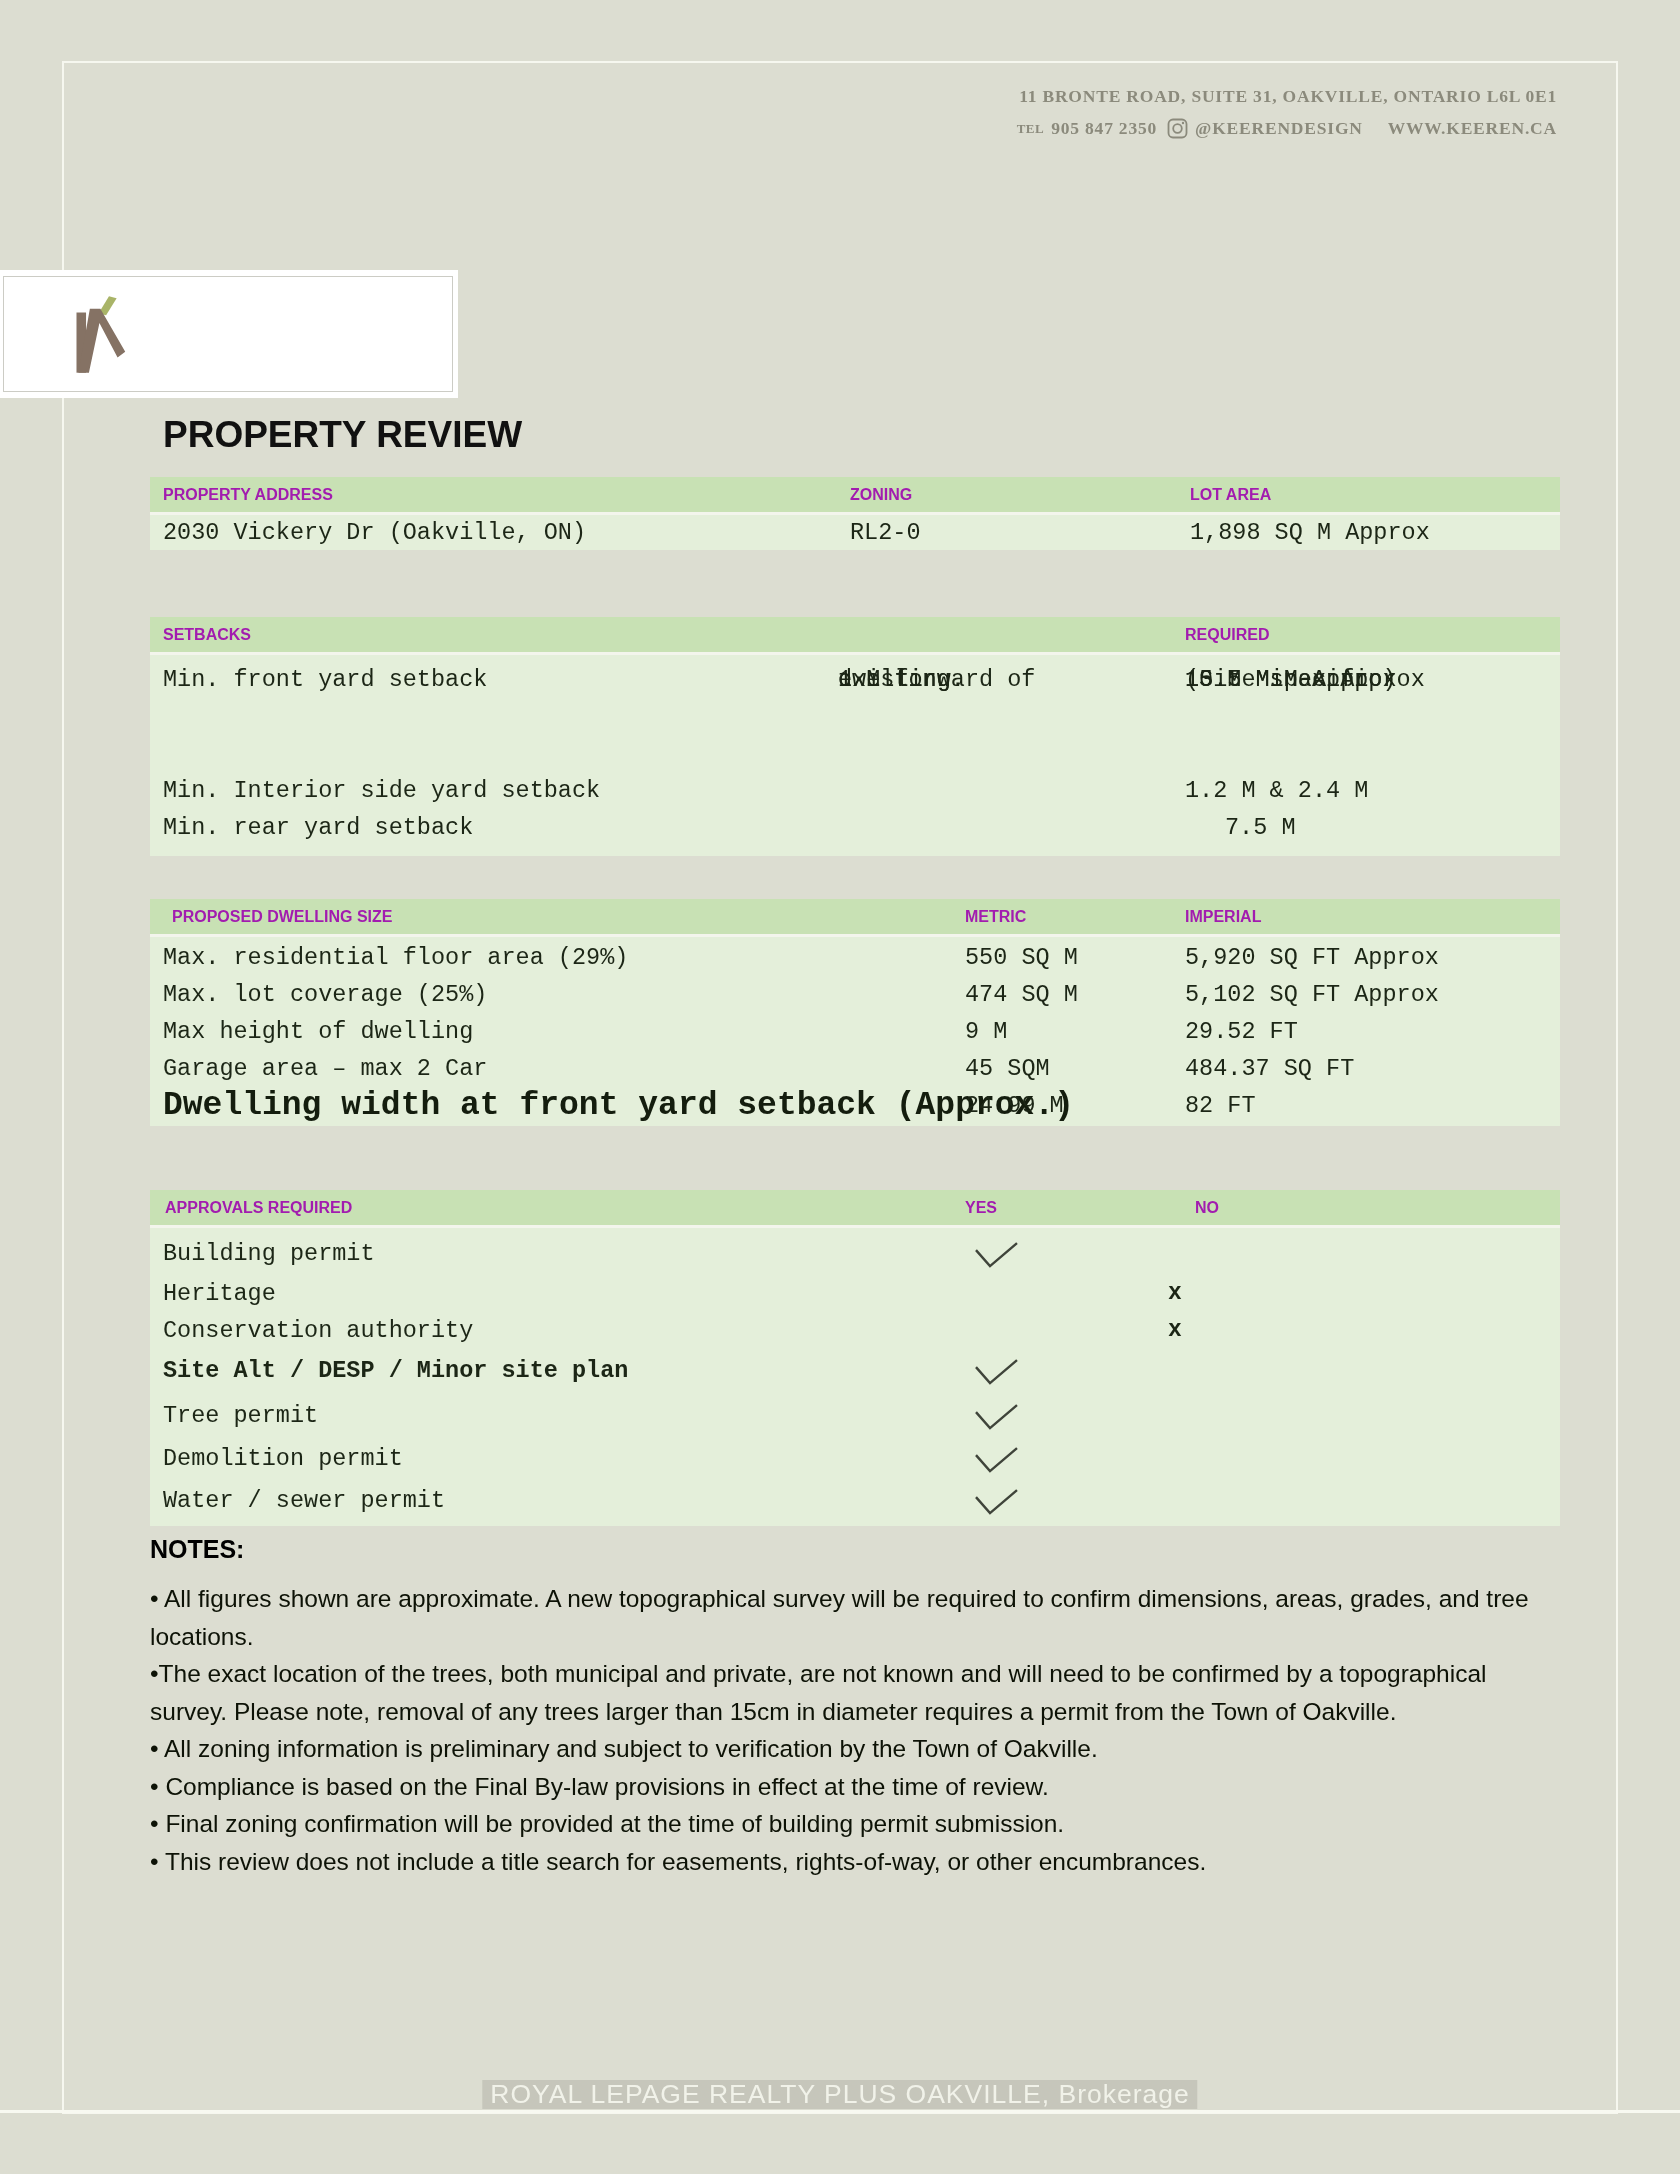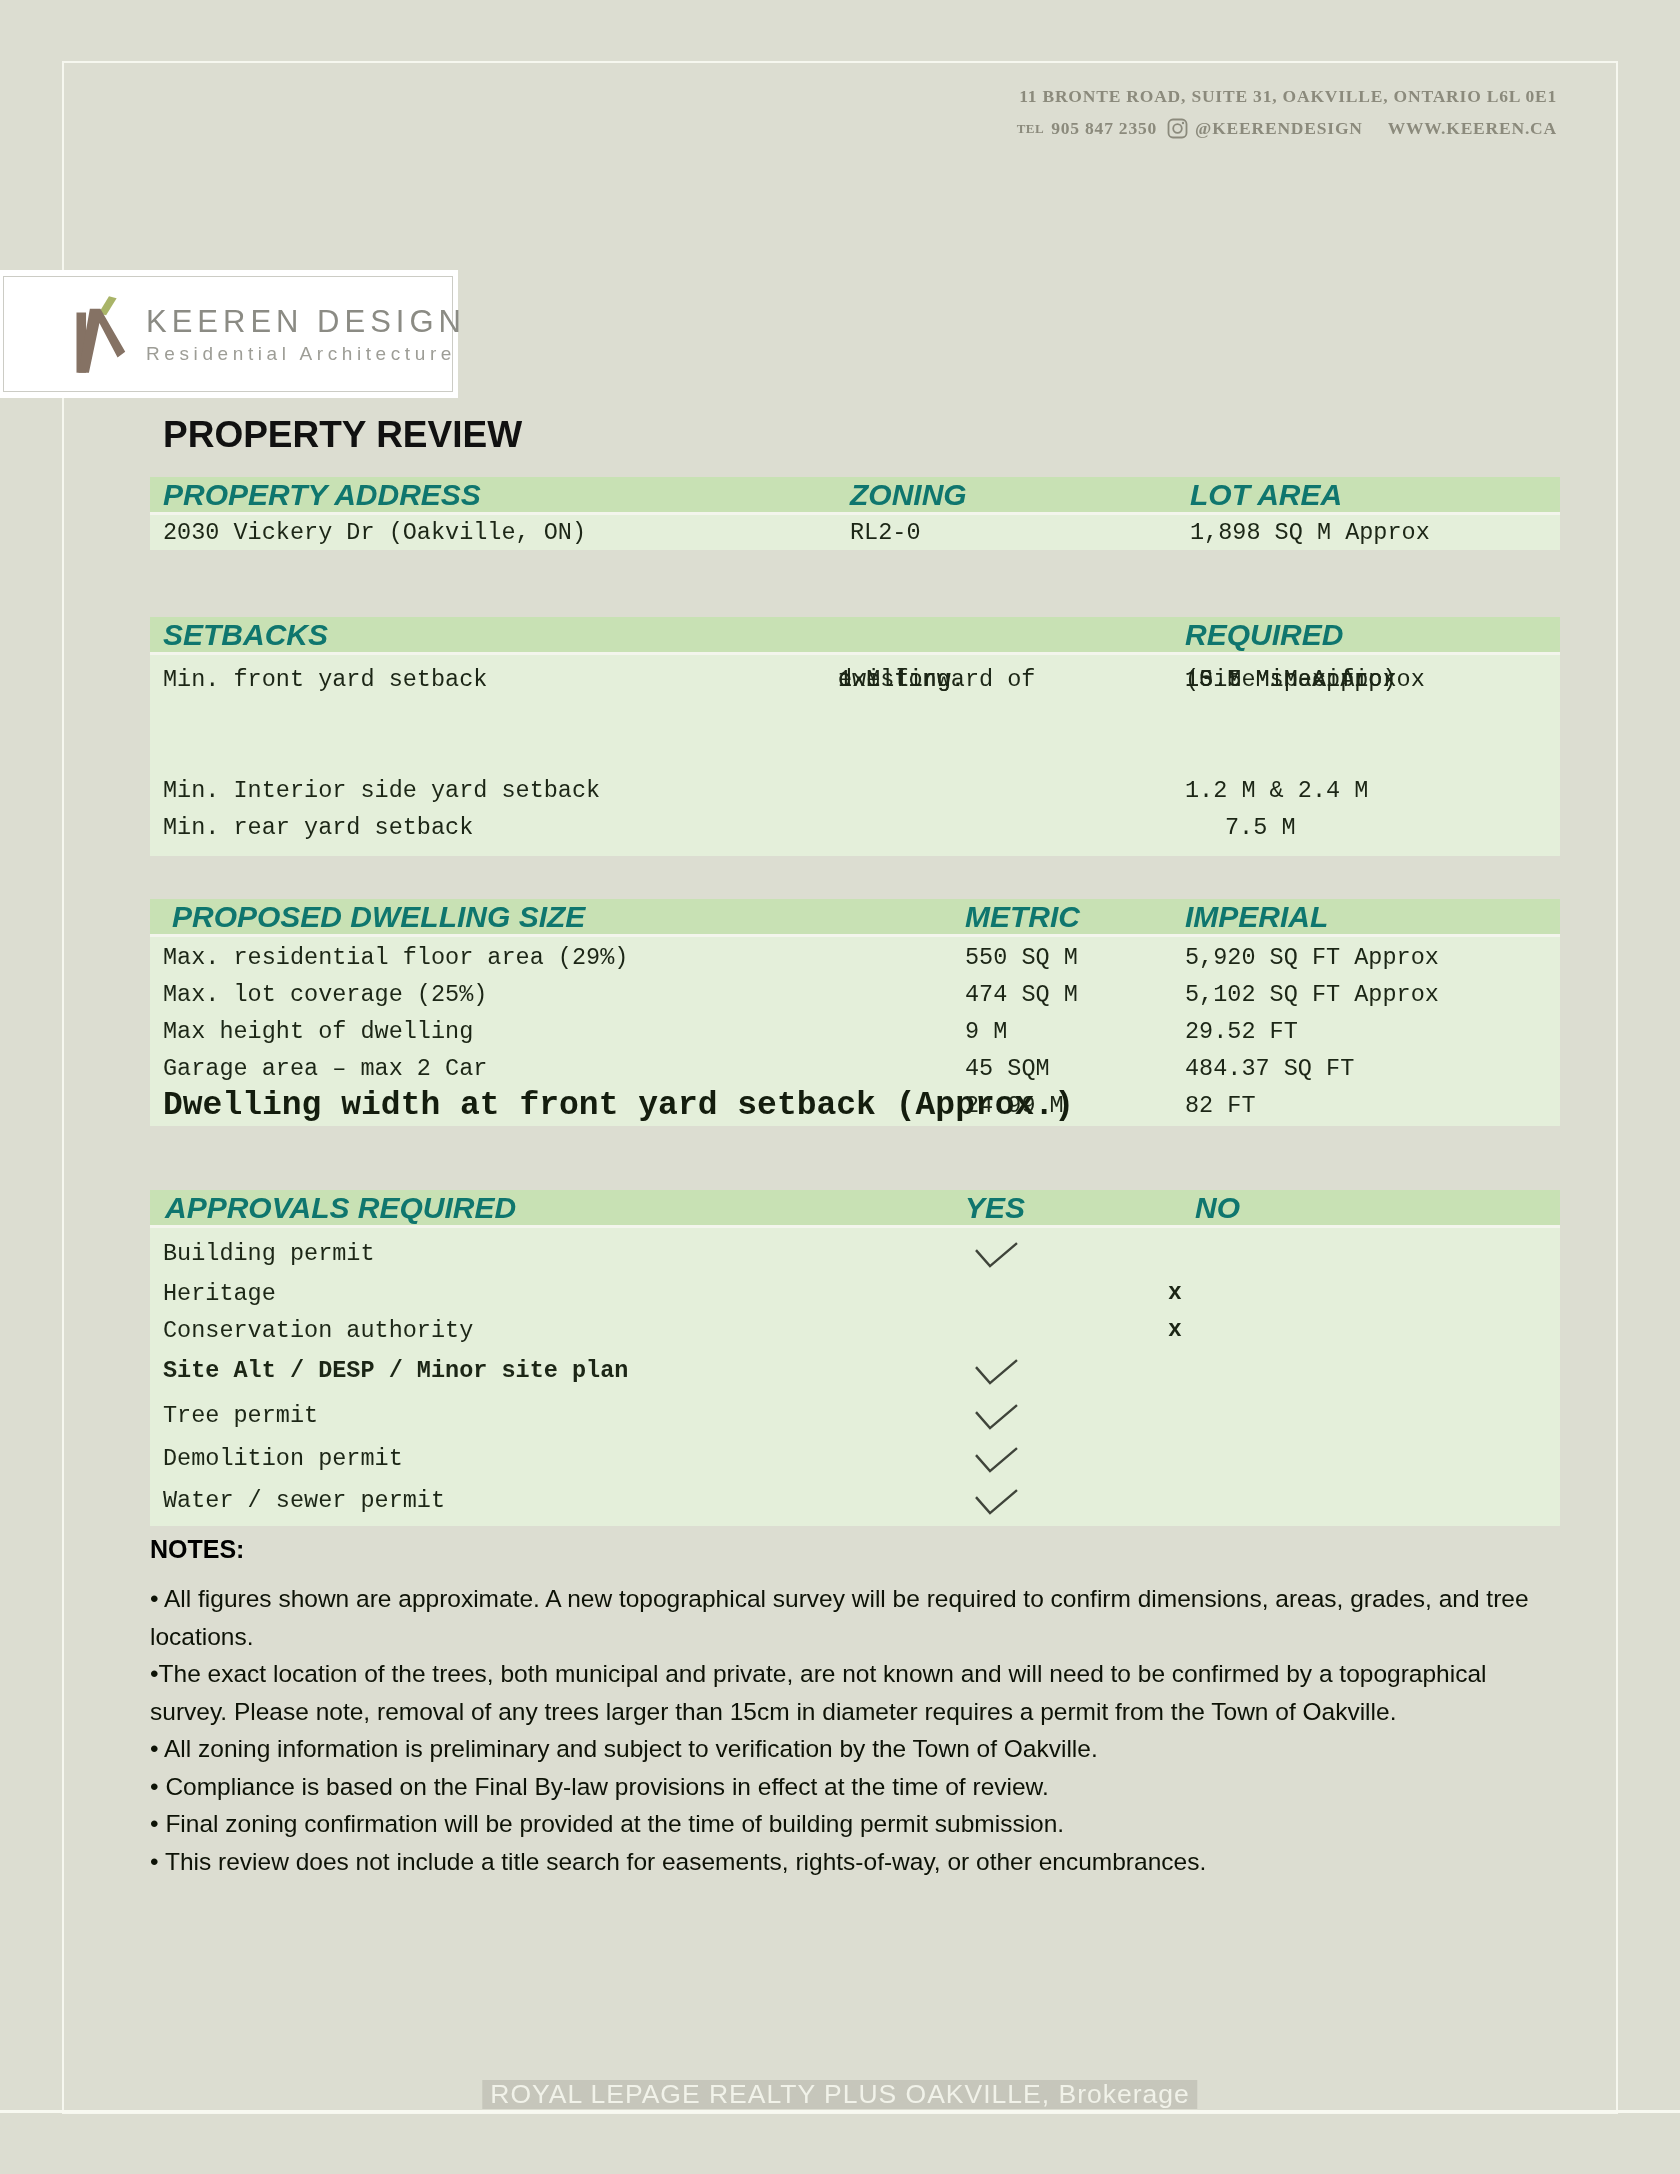--- a/index.html
+++ b/index.html
@@ -43,21 +43,21 @@
     font-size:37px; font-weight:700; color:#111111; letter-spacing:0px;
   }
   
   .tbl{position:absolute; left:150px; width:1410px;}
   .thead{
     position:relative; height:35px; background:#c8e1b4;
     border-bottom:3px solid #f3f5ec;
   }
   .th{
     position:absolute; top:50%; transform:translateY(-50%);
-    font-size:30px; font-weight:700; color:#0f766e; white-space:nowrap;font-style:italic;
+    font-size:16px; font-weight:700; color:#a21caf; white-space:nowrap;
   }
   .tbody{background:#e4efda; position:relative;font-family:Liberation Mono, monospace;}
   .td{font-size:23.5px; color:#1c2616; white-space:nowrap;}
   .trow{position:relative; display:flex; align-items:center; height:35px;}
   .abs{position:absolute; top:auto;}
   .c1{left:13px;} 
   .pcol2{left:700px;} .pcol3{left:1040px;}
   .scol2{left:688px;} .scol3{left:1035px;}
   .dcol2{left:815px;} .dcol3{left:1035px;}
   .cell-abs{position:absolute; top:0;}
@@ -116,24 +116,20 @@
     </div>
   </div>
 
   <div class="logo-box">
     <div class="logo-inner">
       <svg class="logo-mark" viewBox="0 0 90 85">
         <polygon points="57,21 68,3 76,5 65,23" fill="#a9b468"></polygon>
         <polygon points="34,20 44,20 44,83 34,83" fill="#857264"></polygon>
         <polygon points="48,16 59,16 85,61 77,67 58,31 47,83 36,83" fill="#857264"></polygon>
       </svg>
-      <div class="logo-text">
-        <div class="logo-name">KEEREN DESIGN</div>
-        <div class="logo-tagline">Residential Architecture</div>
-      </div>
     </div>
   </div>
 
   <h1 class="title">PROPERTY REVIEW</h1>
 
   <section class="tbl" style="top:477px">
     <div class="thead">
       <span class="th c1">PROPERTY ADDRESS</span>
       <span class="th pcol2">ZONING</span>
       <span class="th pcol3">LOT AREA</span>

